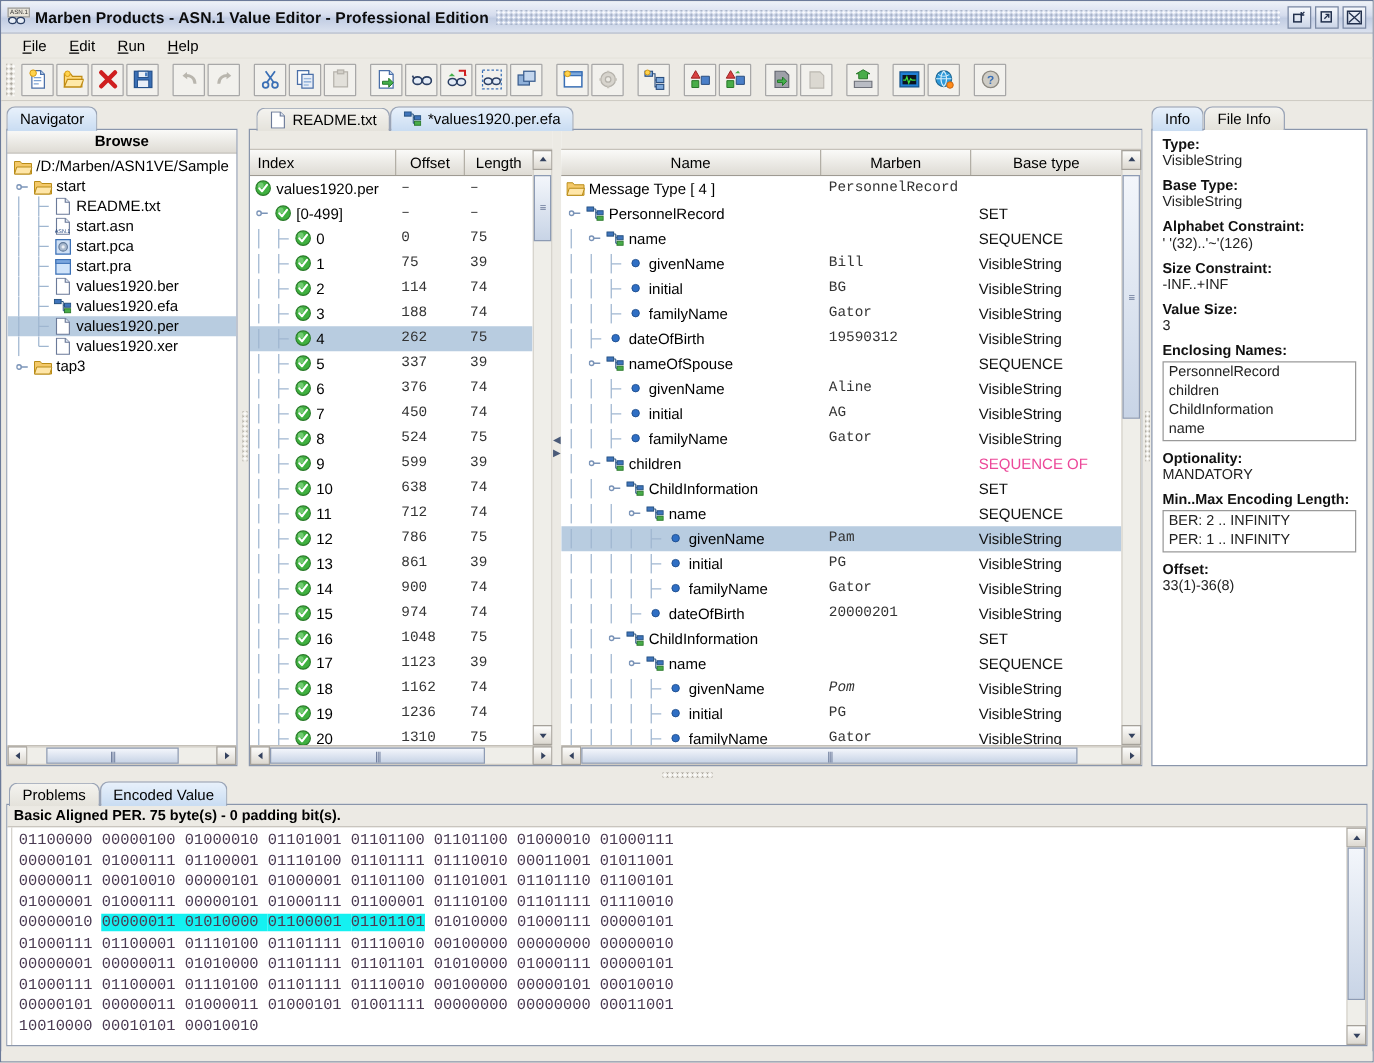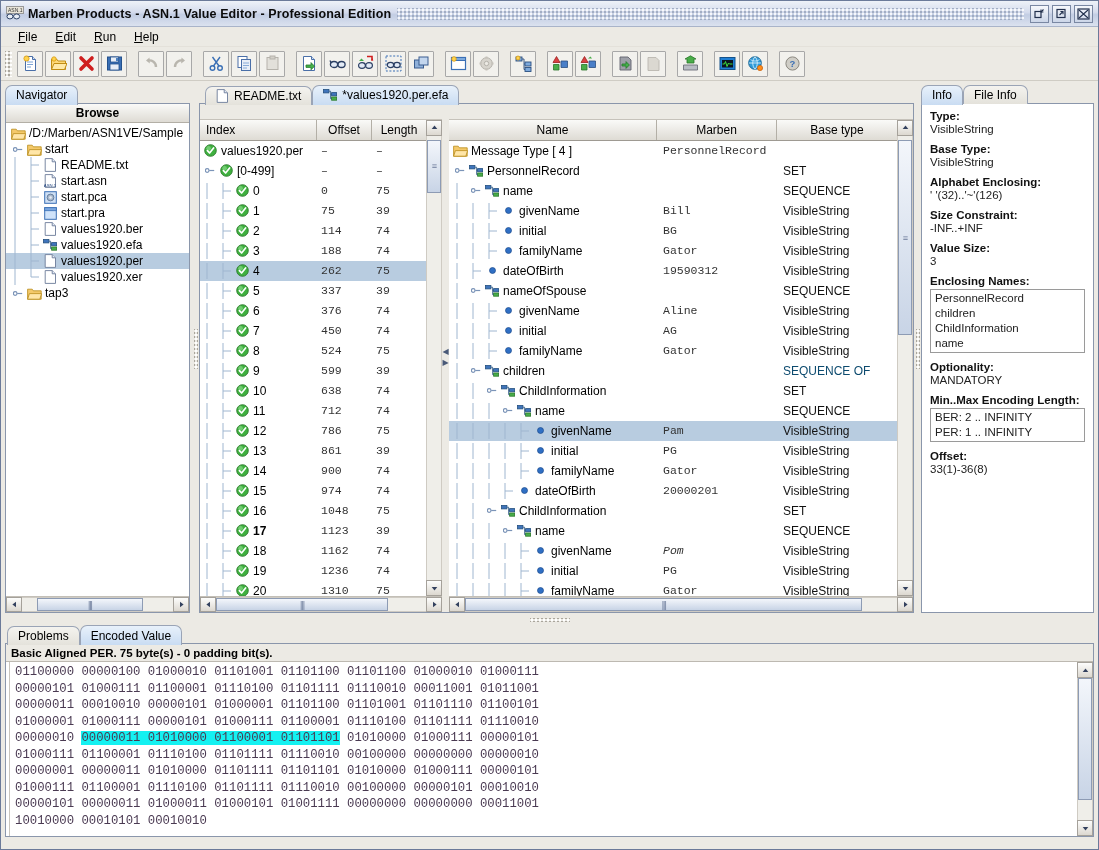--- a/index.html
+++ b/index.html
@@ -1295,21 +1295,21 @@
                           <circle cx="4.6" cy="4.3" r="2.3" fill="#83d683" opacity="0.75"></circle>
                           <path d="M3.4 6.7 L5.6 9 L9.6 3.9" fill="none" stroke="#ffffff" stroke-width="1.7" stroke-linecap="round" stroke-linejoin="round"></path>
                         </svg>
                       </span>
                       <span>16</span>
                     </div>
                     <div class="mono" style="width: 55px; flex: 0 0 55px; padding-left: 4px;">1048</div>
                     <div class="mono" style="flex: 1 1 auto; padding-left: 4px;">75</div>
                   </div>
                   <div class="grow">
-                    <div style="width: 117px; flex: 0 0 117px; display: flex; align-items: center; overflow: hidden; font-weight: bold;">
+                    <div style="width: 117px; flex: 0 0 117px; display: flex; align-items: flex-start; overflow: hidden;">
                       <span class="tindent" style="width: 2px; flex: 0 0 2px; height: 16px; display: inline-block;"></span>
                       <span class="tindent" style="width: 16px; height: 16px; display: inline-block; flex: 0 0 16px;">
                         <svg width="16" height="16" viewBox="0 0 16 16">
                           <path d="M5 0 V16" stroke="#9fb6d0" stroke-width="1"></path>
                         </svg>
                       </span>
                       <span class="tindent" style="width: 16px; height: 16px; display: inline-block; position: relative; flex: 0 0 16px;">
                         <svg width="16" height="16" viewBox="0 0 16 16">
                           <path d="M5 0 V16" stroke="#9fb6d0" stroke-width="1"></path>
                           <path d="M5 8 H13" stroke="#9fb6d0" stroke-width="1"></path>
@@ -1765,21 +1765,21 @@
                         <svg width="14" height="12" viewBox="0 0 14 12">
                           <rect x="0.5" y="0.5" width="5.4" height="3.4" fill="#3f74bb" stroke="#24507f" stroke-width="0.8"></rect>
                           <rect x="8.6" y="3.6" width="5" height="3.2" fill="#3f74bb" stroke="#24507f" stroke-width="0.8"></rect>
                           <rect x="8.6" y="8" width="5" height="3.2" fill="#49ad49" stroke="#2b7a2b" stroke-width="0.8"></rect>
                           <path d="M6 2.2h1.6v7.4h1 M7.6 5.2h1" fill="none" stroke="#24507f" stroke-width="0.8"></path>
                         </svg>
                       </span>
                       <span>children</span>
                     </div>
                     <div class="mono" style="width: 120px; flex: 0 0 120px; padding-left: 6px;"></div>
-                    <div style="width: 120px; flex: 0 0 120px; padding-left: 6px; font-size: 12px; color: #0c4a6e;">SEQUENCE OF</div>
+                    <div style="width: 120px; flex: 0 0 120px; padding-left: 6px; font-size: 12px; color: #ec4899;">SEQUENCE OF</div>
                   </div>
                   <div class="grow">
                     <div style="flex: 1 1 auto; display: flex; align-items: center; overflow: hidden; min-width: 0px;">
                       <span class="tindent" style="width: 3px; flex: 0 0 3px; height: 16px; display: inline-block;"></span>
                       <span class="tindent" style="width: 16px; height: 16px; display: inline-block; flex: 0 0 16px;">
                         <svg width="16" height="16" viewBox="0 0 16 16">
                           <path d="M5 0 V16" stroke="#9fb6d0" stroke-width="1"></path>
                         </svg>
                       </span>
                       <span class="tindent" style="width: 16px; height: 16px; display: inline-block; flex: 0 0 16px;">
@@ -2233,21 +2233,21 @@
           </div>
           <div class="tab">
             <span>File Info</span>
           </div>
         </div>
       <div class="info-box" id="info-body">
           <div class="info-label">Type:</div>
           <div class="info-value">VisibleString</div>
           <div class="info-label">Base Type:</div>
           <div class="info-value">VisibleString</div>
-          <div class="info-label">Alphabet Enclosing:</div>
+          <div class="info-label">Alphabet Constraint:</div>
           <div class="info-value">' '(32)..'~'(126)</div>
           <div class="info-label">Size Constraint:</div>
           <div class="info-value">-INF..+INF</div>
           <div class="info-label">Value Size:</div>
           <div class="info-value">3</div>
           <div class="info-label">Enclosing Names:</div>
           <div class="info-listbox">
             <div>PersonnelRecord</div>
             <div>children</div>
             <div>ChildInformation</div>

